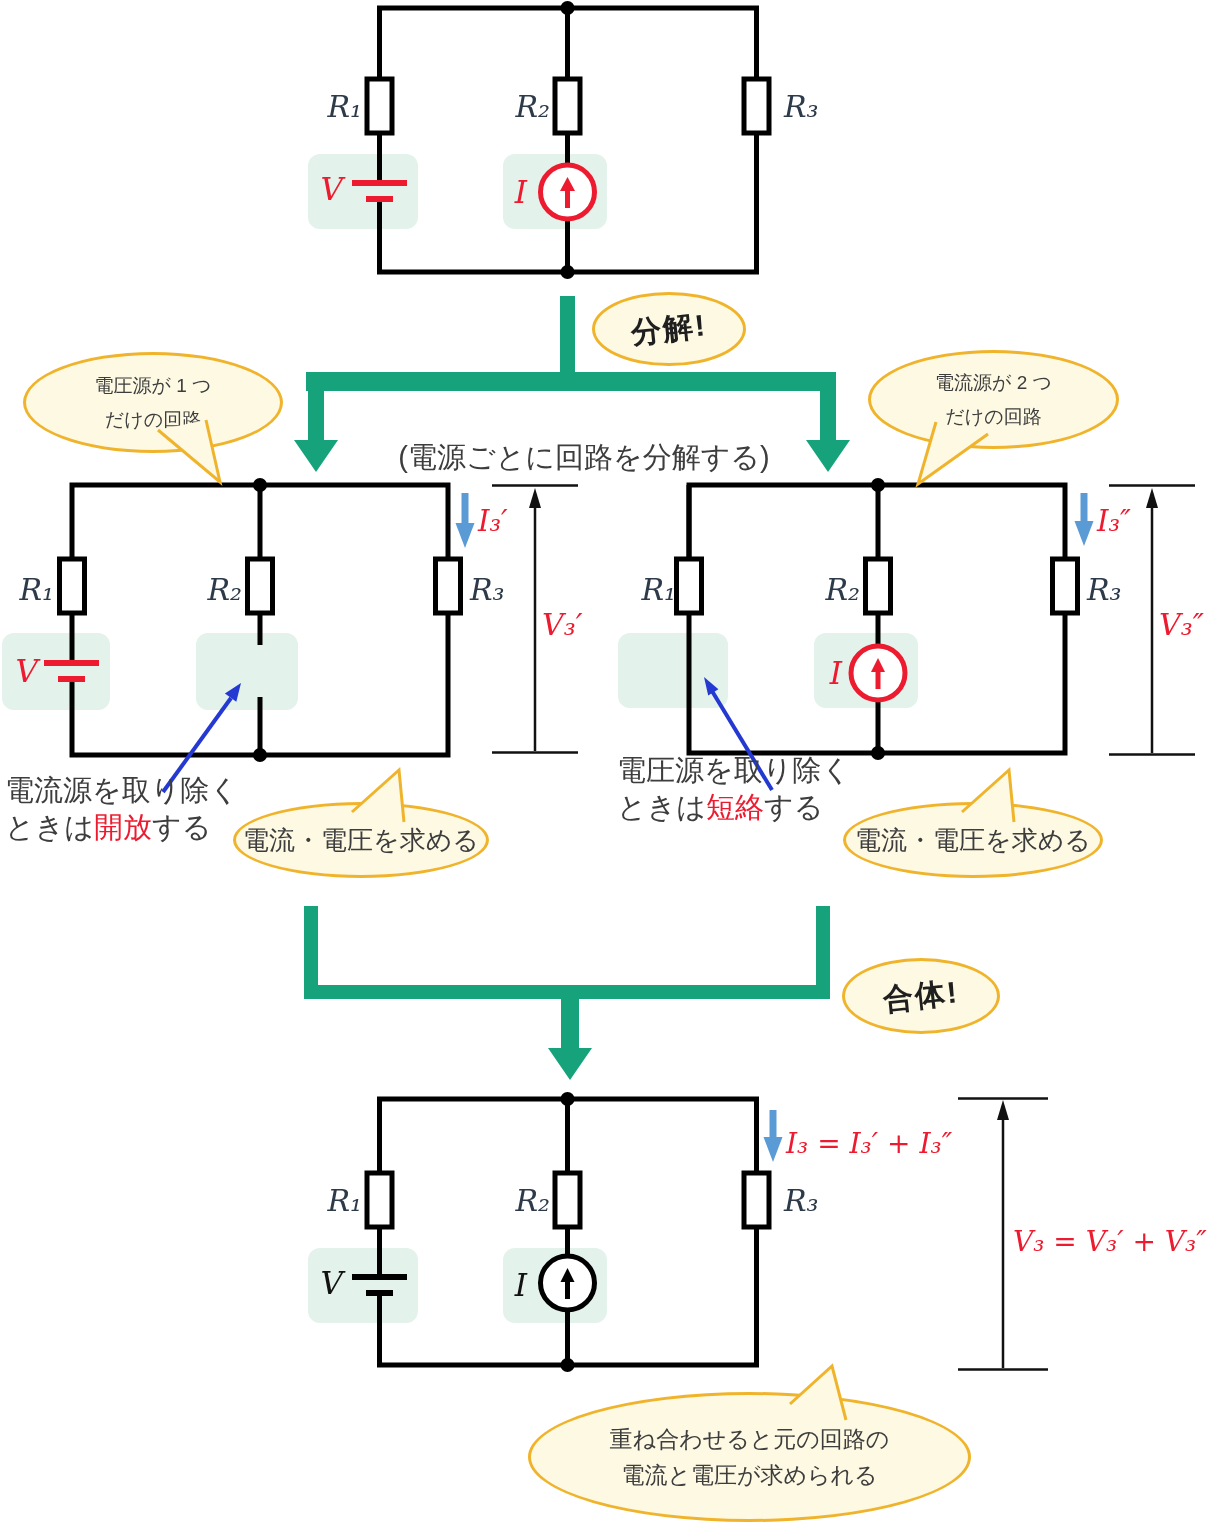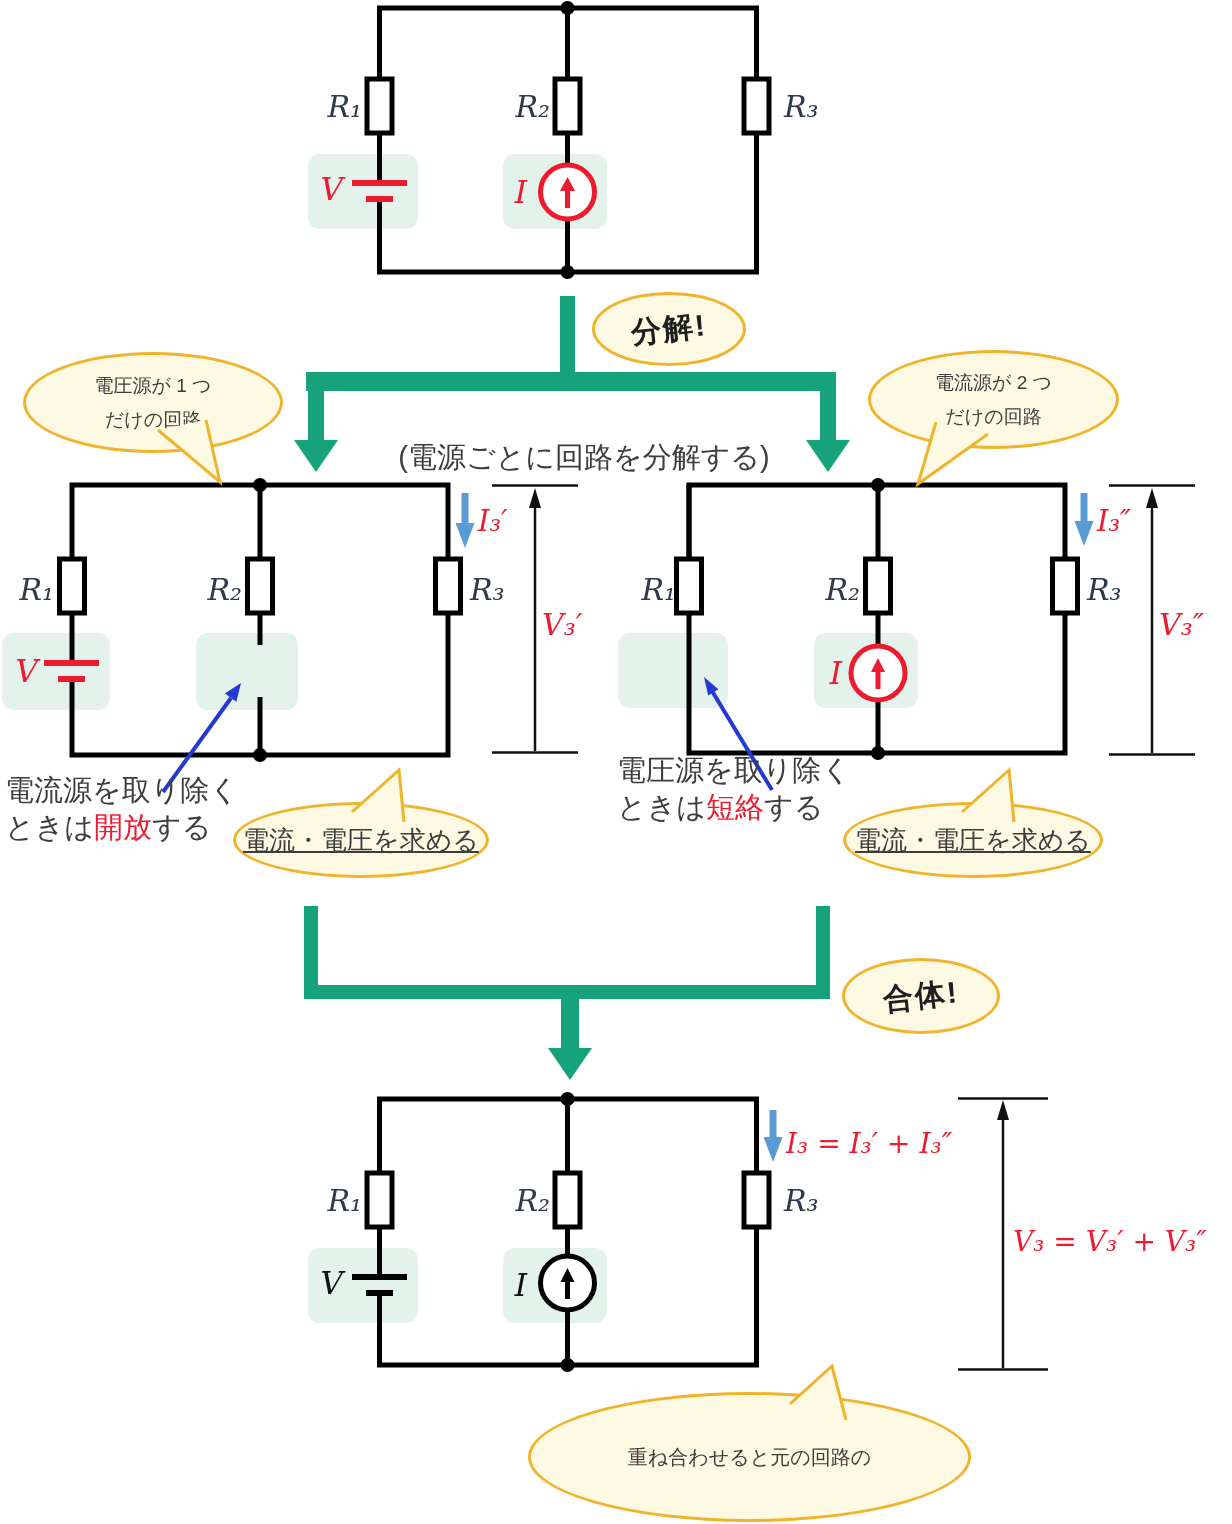--- a/index.html
+++ b/index.html
@@ -9,22 +9,22 @@
   .gbar{position:absolute;background:#16a37c;z-index:1;}
   .ghead{position:absolute;width:0;height:0;z-index:1;
          border-left:22px solid transparent;border-right:22px solid transparent;
          border-top:32px solid #16a37c;}
   
   .bubble{position:absolute;background:#fdf9e3;border:3px solid #f0b42c;border-radius:50%;
           z-index:5;display:flex;flex-direction:column;align-items:center;justify-content:center;
           text-align:center;color:#3d3d3d;}
   .bubble .bang{font-weight:bold;font-size:30px;color:#1f1f1f;letter-spacing:2px;transform:rotate(-6deg);}
   .bubble .bln{font-size:19px;line-height:34px;}
-  .bubble .fln{font-size:26px;line-height:30px;text-decoration:underline;}
-  .bubble .rln{font-size:20px;line-height:36px;text-align:center;}
+  .bubble .fln{font-size:26px;line-height:30px;}
+  .bubble .rln{font-size:23px;line-height:36px;text-align:center;}
   
   .jnote{position:absolute;color:#3d3d3d;font-size:29px;line-height:37px;z-index:4;}
   .jnote .red{color:#ed1b2f;}
   .jcenter{text-align:center;margin-top:31px;}
   
   .wire{stroke:#000;stroke-width:5;fill:none;}
   .res{fill:#fff;stroke:#000;stroke-width:5;}
   .hl{fill:#e3f2eb;}
   .mlabel{font-family:"DejaVu Serif",serif;font-style:italic;font-size:30px;fill:#2d3a4a;}
   .mred{font-family:"DejaVu Serif",serif;font-style:italic;fill:#ed1b2f;}
@@ -218,20 +218,21 @@
     <text class="mlabel" x="260" y="131" text-anchor="end">R₂</text>
     <text class="mlabel" x="494" y="131">R₃</text>
     <text class="mblack" x="53" y="214" font-size="31" text-anchor="end">V</text>
     <text class="mblack" x="237" y="216" font-size="31" text-anchor="end">I</text>
     <text class="mred" x="496" y="73" font-size="28">I₃ = I₃′ + I₃″</text>
     <text class="mred" x="723" y="171" font-size="28">V₃ = V₃′ + V₃″</text>
   </svg>
 
   <div class="bubble" style="left:528px;top:1392px;width:437px;height:124px;">
     <span class="rln">重ね合わせると元の回路の</span>
+    <span class="rln">電流と電圧が求められる</span>
   </div>
 
   <svg class="tails" width="1232" height="1524" viewBox="0 0 1232 1524">
     <path d="M158 430 L220 482 L206 420" fill="#fdf9e3" stroke="#f0b42c" stroke-width="3"></path>
     <path d="M936 422 L918 484 L988 434" fill="#fdf9e3" stroke="#f0b42c" stroke-width="3"></path>
     <path d="M352 812 L399 770 L404 822" fill="#fdf9e3" stroke="#f0b42c" stroke-width="3"></path>
     <path d="M962 812 L1009 770 L1014 822" fill="#fdf9e3" stroke="#f0b42c" stroke-width="3"></path>
     <path d="M790 1404 L832 1366 L846 1420" fill="#fdf9e3" stroke="#f0b42c" stroke-width="3"></path>
   </svg>
 

